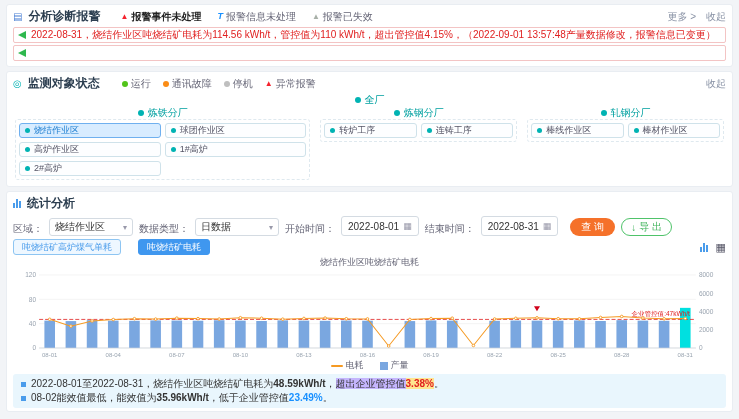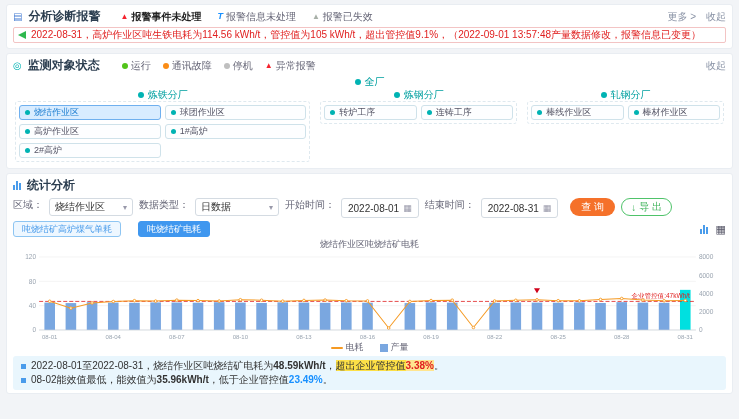--- a/index.html
+++ b/index.html
@@ -32,21 +32,21 @@
   .root-node{display:flex;justify-content:center;align-items:center;gap:4px;color:#00a0a0;height:13px;cursor:pointer}
   .groups{display:flex;gap:10px;align-items:flex-start}
   .group{flex:1}
   .group.g1{flex:1.5}
   .group-label{display:flex;justify-content:center;align-items:center;gap:4px;color:#00a0a0;height:13px}
   .unit-grid{display:flex;flex-wrap:wrap;gap:4px;border:1px dashed #dfe9ef;border-radius:3px;padding:3px}
   .unit{flex:0 0 calc(50% - 2px);display:flex;align-items:center;gap:4px;border:1px solid #cfe2ea;border-radius:3px;height:15px;padding:0 5px;background:#fdfeff;color:#556;font-size:9px;cursor:pointer;white-space:nowrap;overflow:hidden}
   .unit .dot{width:5px;height:5px}
   .unit.selected{background:#d8ecff;border-color:#6fb0ef;color:#1f7fd1}
   
-  .controls{display:flex;align-items:flex-start;gap:6px;margin:4px 0 3px;color:#667;white-space:nowrap}
+  .controls{display:flex;align-items:flex-end;gap:6px;margin:4px 0 3px;color:#667;white-space:nowrap}
   .select{display:flex;align-items:center;justify-content:space-between;border:1px solid #d4dbe2;border-radius:3px;height:18px;padding:0 5px;min-width:84px;background:#fff;color:#333;cursor:pointer}
   .caret{color:#99a;font-size:8px;margin-left:5px}
   .datebox{display:flex;align-items:center;gap:4px;border:1px solid #d4dbe2;border-radius:3px;height:18px;padding:9px 6px;background:#fff;color:#333;cursor:pointer}
   .cal{font-size:9px;color:#99a;line-height:1}
   .btn-search{background:#f5712a;color:#fff;border:none;border-radius:9px;height:18px;padding:0 11px;font-size:10px;cursor:pointer;margin-left:6px}
   .btn-export{background:#fff;color:#3eb35a;border:1px solid #4fc36a;border-radius:9px;height:18px;padding:0 9px;font-size:10px;cursor:pointer;display:inline-flex;align-items:center;gap:3px}
   .pills{display:flex;gap:17px;align-items:center;margin:1px 0 2px}
   .pill{border:1px solid #8ec5f2;color:#4a9ceb;background:#eef7ff;border-radius:3px;height:16px;display:inline-flex;align-items:center;padding:0 8px;font-size:9px;cursor:pointer;white-space:nowrap}
   .pill.active{background:#3f97ef;color:#fff;border-color:#3f97ef}
   .view-icons{margin-left:auto;display:flex;gap:8px;align-items:center}
@@ -58,21 +58,21 @@
   .chart-title{text-align:center;color:#667;font-size:9px;height:11px;line-height:11px}
   .chart-box svg{display:block;width:100%;height:92px}
   .chart-legend{display:flex;justify-content:center;gap:16px;color:#667;font-size:9px;align-items:center;height:11px}
   .chart-legend .item{display:inline-flex;align-items:center}
   .lgd-line{display:inline-block;width:12px;height:2px;border-radius:1px;margin-right:3px}
   .lgd-sq{display:inline-block;width:8px;height:8px;margin-right:3px}
   .summary{background:#e9f6fd;border-radius:3px;padding:3px 8px;margin-top:3px;line-height:14px;font-size:10px}
   .sline{white-space:nowrap;overflow:hidden;text-overflow:ellipsis}
   .bullet{display:inline-block;width:5px;height:5px;background:#4a9ceb;margin-right:5px;vertical-align:middle}
   .sum-val{font-weight:bold}
-  .sum-hl{background:#fde047}
+  .sum-hl{background:#c4b5fd}
   .pct-red{color:#e02020;font-weight:bold;background:#ffe58f}
   .pct-blue{color:#1890ff;font-weight:bold}
 </style>
 </head>
 <body>
 
 <div class="page">
 
   <section class="panel">
     <div class="panel-head">
@@ -92,21 +92,24 @@
           <em>报警已失效</em>
         </span>
       </div>
       <div class="head-links">
         <a>更多 &gt;</a>
         <a>收起</a>
       </div>
     </div>
     <div class="alert-row">
       <span class="flag"></span>
-      <span class="alert-text">2022-08-31，高炉作业区吨生铁电耗为114.56 kWh/t，管控值为105 kWh/t，超出管控值9.1%，（2022-09-01 13:57:48产量数据修改，报警信息已变更）</span>
+      <span class="alert-text">2022-08-31，烧结作业区吨烧结矿电耗为114.56 kWh/t，管控值为110 kWh/t，超出管控值4.15%，（2022-09-01 13:57:48产量数据修改，报警信息已变更）</span>
+    </div>
+    <div class="alert-row">
+      <span class="flag"></span>
     </div>
   </section>
 
   <section class="panel">
     <div class="panel-head">
       <span class="ttl-icon" style="color:#00b3b3">◎</span>
       <span class="panel-title">监测对象状态</span>
       <div class="mlegend">
         <span class="item">
           <span class="dot" style="background-color: rgb(82, 196, 26);"></span>

